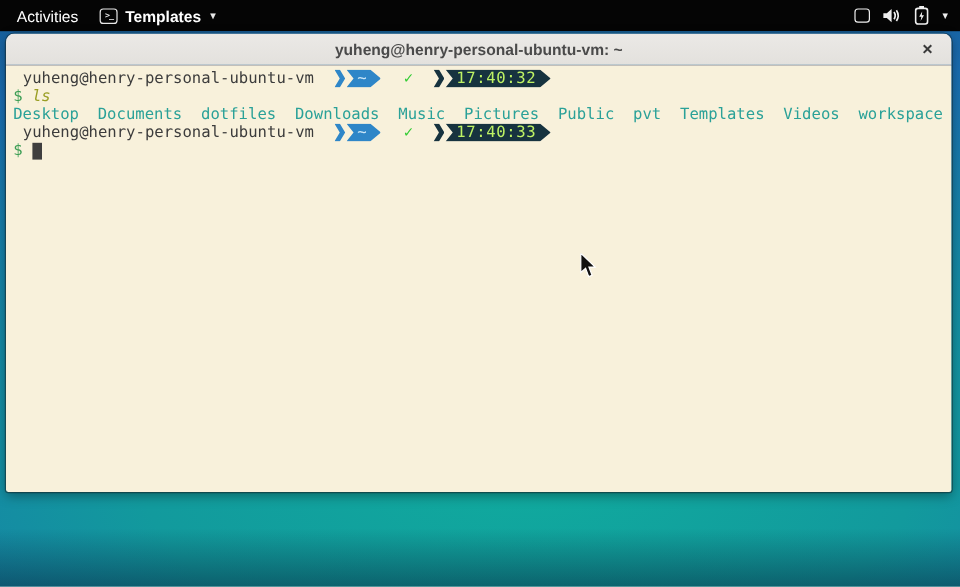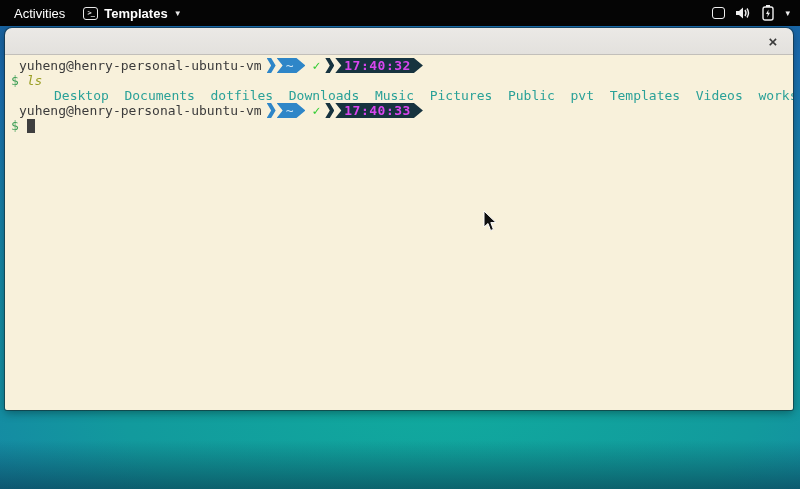--- a/index.html
+++ b/index.html
@@ -53,38 +53,38 @@
     position:absolute; right:10px; top:3px; width:20px; height:20px;
     display:flex; align-items:center; justify-content:center;
     color:#3b3b3b; font-size:15px; font-weight:bold; cursor:pointer;
   }
   .term {
     flex:1; background:var(--terminal-bg,#f8f1db);
     font-family:"DejaVu Sans Mono","Liberation Mono",monospace;
     font-size:13px; color:#3c3c3c; padding:3px 0 0 6px; cursor:text;
   }
   .term-line { height:15px; display:flex; align-items:center; white-space:pre; }
-  .prompt-line { padding-left:8px; }
+  .prompt-line { padding-left:8px;gap:12px; }
   .user-host { color:#3c3c3c; }
 
   
   .pl { display:inline-flex; align-items:center; margin-left:5px; }
   .pl-chev { width:9px; height:15px; margin-right:1px;
     clip-path:polygon(0 0,50% 0,100% 50%,50% 100%,0 100%,50% 50%); }
   .pl-banner { height:15px; line-height:15px; padding:0 12px 0 9px;
     clip-path:polygon(0 0,calc(100% - 9px) 0,100% 50%,calc(100% - 9px) 100%,0 100%,6px 50%); }
   .pl-blue  { background:var(--accent-blue,#2e86c8); }
   .pl-blue.pl-banner { color:#cbe6f7; }
   .pl-dark  { background:var(--segment-dark,#17333f); }
-  .pl-dark.pl-banner { color:#d946ef; letter-spacing:.5px;font-weight:bold; }
+  .pl-dark.pl-banner { color:#bef264; letter-spacing:.5px; }
   .check { color:var(--check-green,#33cc33); margin-left:7px; font-weight:bold; }
 
   .dollar { color:var(--dollar-green,#3d9e55); }
   .cmd { color:var(--command-olive,#9a9e24); margin-left:1ch;font-style:italic; }
-  .ls-out { gap:2ch;margin-left:43px; }
+  .ls-out { gap:2ch; }
   .dir { color:var(--dir-teal,#2aa198); }
   .cursor-block { width:8px; height:14px; background:#3f3f3f; margin-left:1ch; }
 
   
   .pointer { position:absolute; left:483px; top:211px; width:14px; height:21px; }
 </style>
 </head>
 <body>
 
 <div class="screen">
@@ -109,20 +109,21 @@
         <rect x="4" y="0" width="4" height="2" fill="#efefef"></rect>
         <rect x="1" y="2" width="10" height="13" rx="2" fill="none" stroke="#efefef" stroke-width="1.4"></rect>
         <polygon points="6.5,4.5 4,9 5.8,9 5.2,12.5 8,7.8 6.2,7.8" fill="#efefef"></polygon>
       </svg>
       <span class="chev">▾</span>
     </div>
   </div>
 
   <div class="window">
     <div class="titlebar">
+      <span>yuheng@henry-personal-ubuntu-vm: ~</span>
       <span class="close-btn">×</span>
     </div>
 
     <div class="term">
 
       <div class="term-line prompt-line">
         <span class="user-host">yuheng@henry-personal-ubuntu-vm</span>
         <span class="pl">
           <span class="pl-chev pl-blue"></span>
           <span class="pl-banner pl-blue">~</span>

